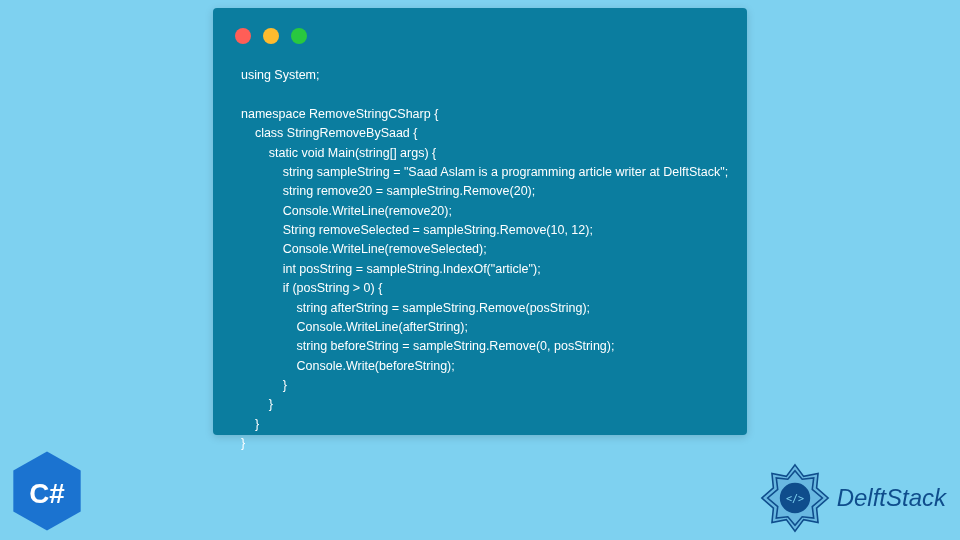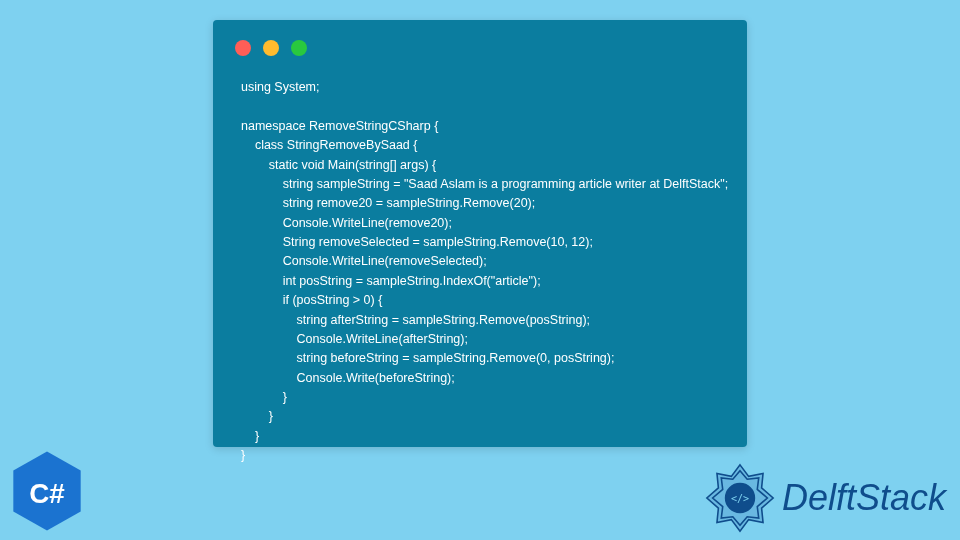--- a/index.html
+++ b/index.html
@@ -10,21 +10,21 @@
     body {
       width: 960px;
       height: 540px;
       background: #7ed1f0;
       font-family: Arial, sans-serif;
       position: relative;
       overflow: hidden;
     }
     .code-window {
       position: absolute;
-      top: 20px;
+      top: 8px;
       left: 213px;
       width: 534px;
       height: 427px;
       background: #0b7d9f;
       border-radius: 4px;
       box-shadow: 0 2px 8px rgba(0,0,0,0.15);
     }
     .window-controls {
       display: flex;
       gap: 12px;
@@ -60,21 +60,21 @@
       display: flex;
       align-items: center;
       gap: 6px;
     }
     .delft-star {
       width: 72px;
       height: 72px;
     }
     .delft-text {
       font-family: "Segoe UI", Arial, sans-serif;
-      font-size: 36px;
+      font-size: 24px;
       font-style: italic;
       font-weight: 500;
       color: #0f4d8c;
     }
   </style>
 </head>
 <body>
 
 <div class="code-window">
   <div class="window-controls">

